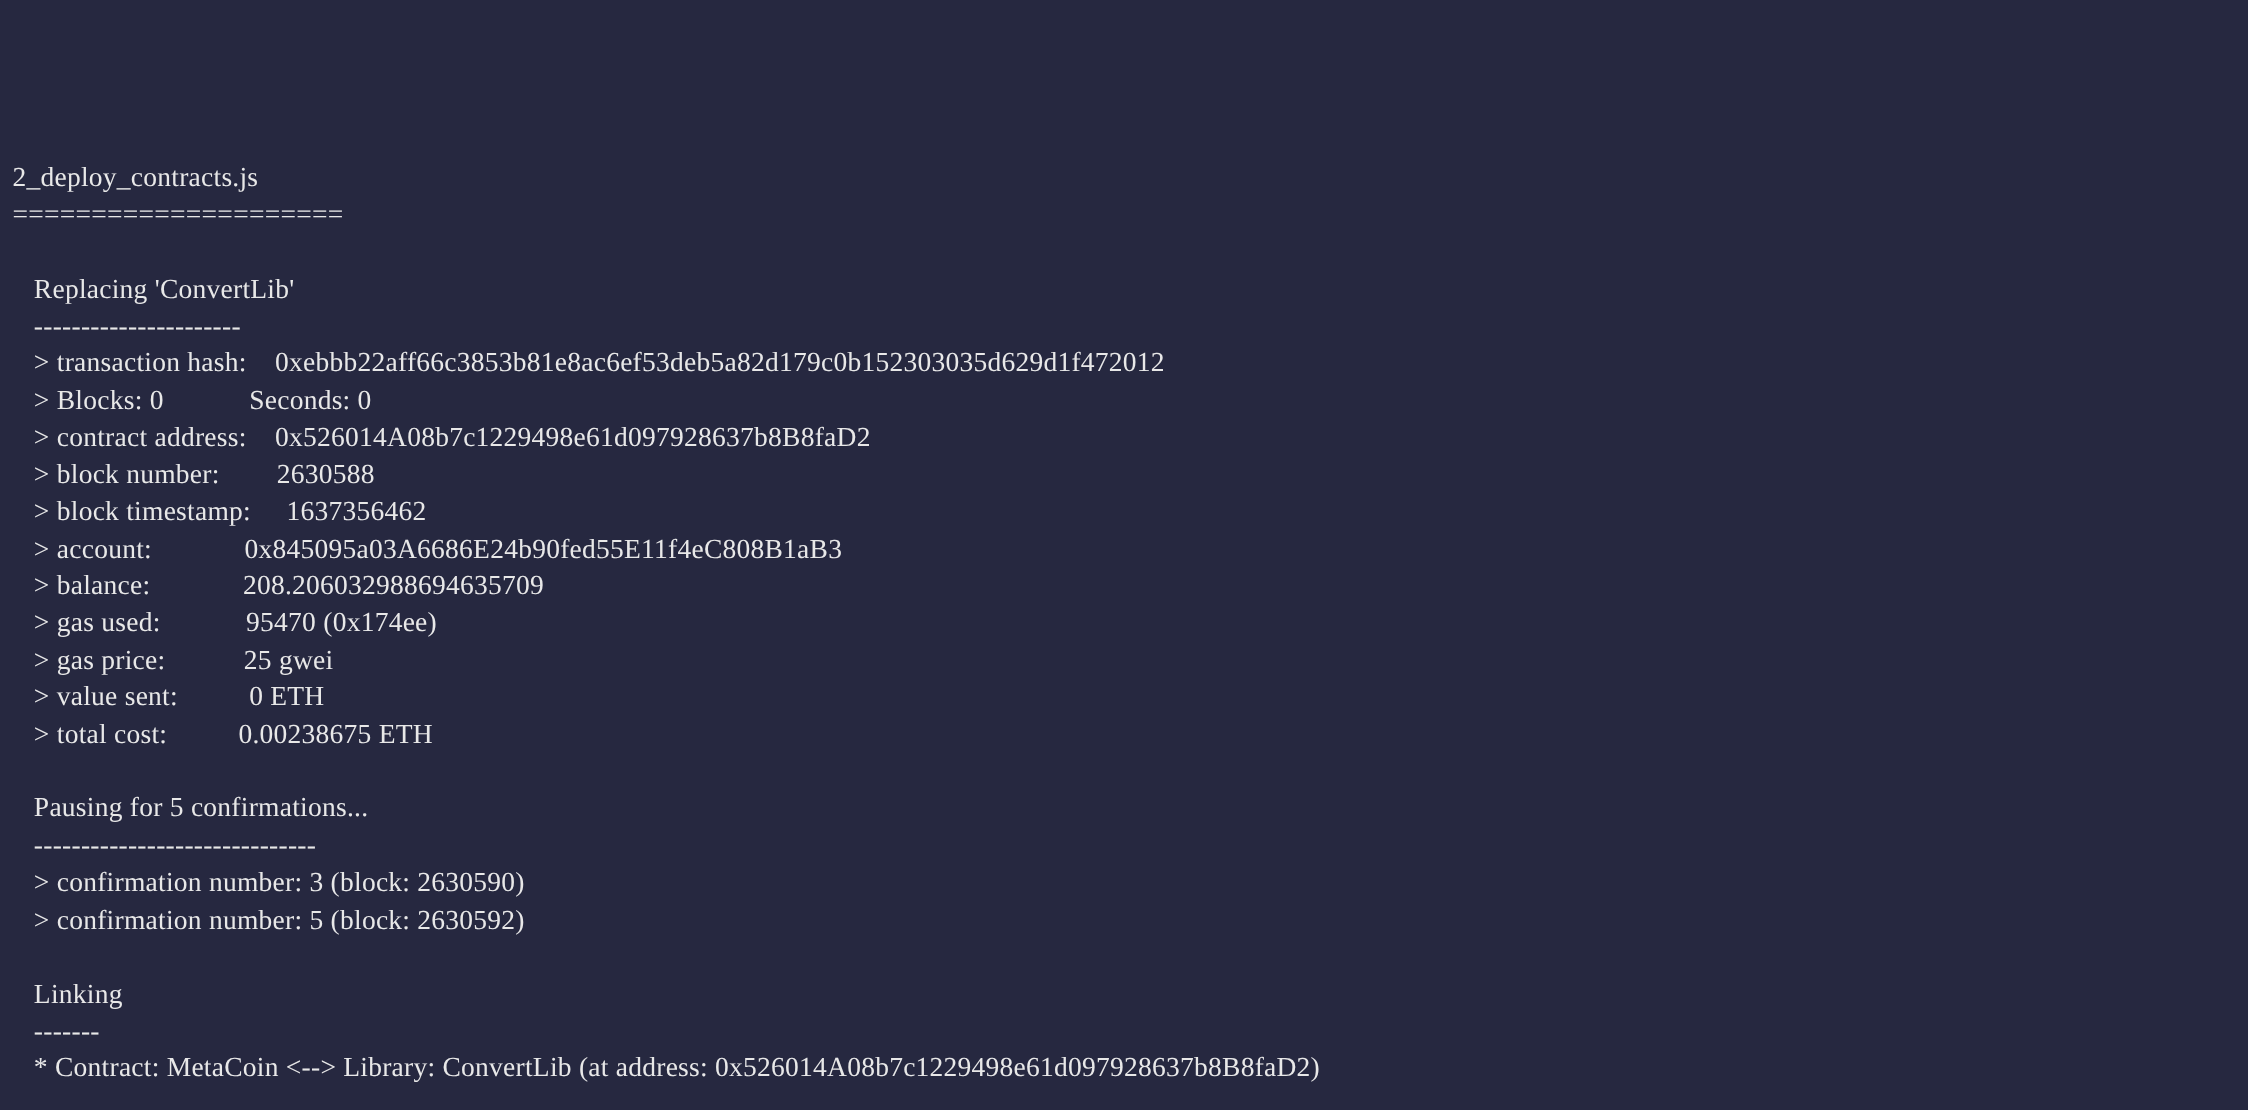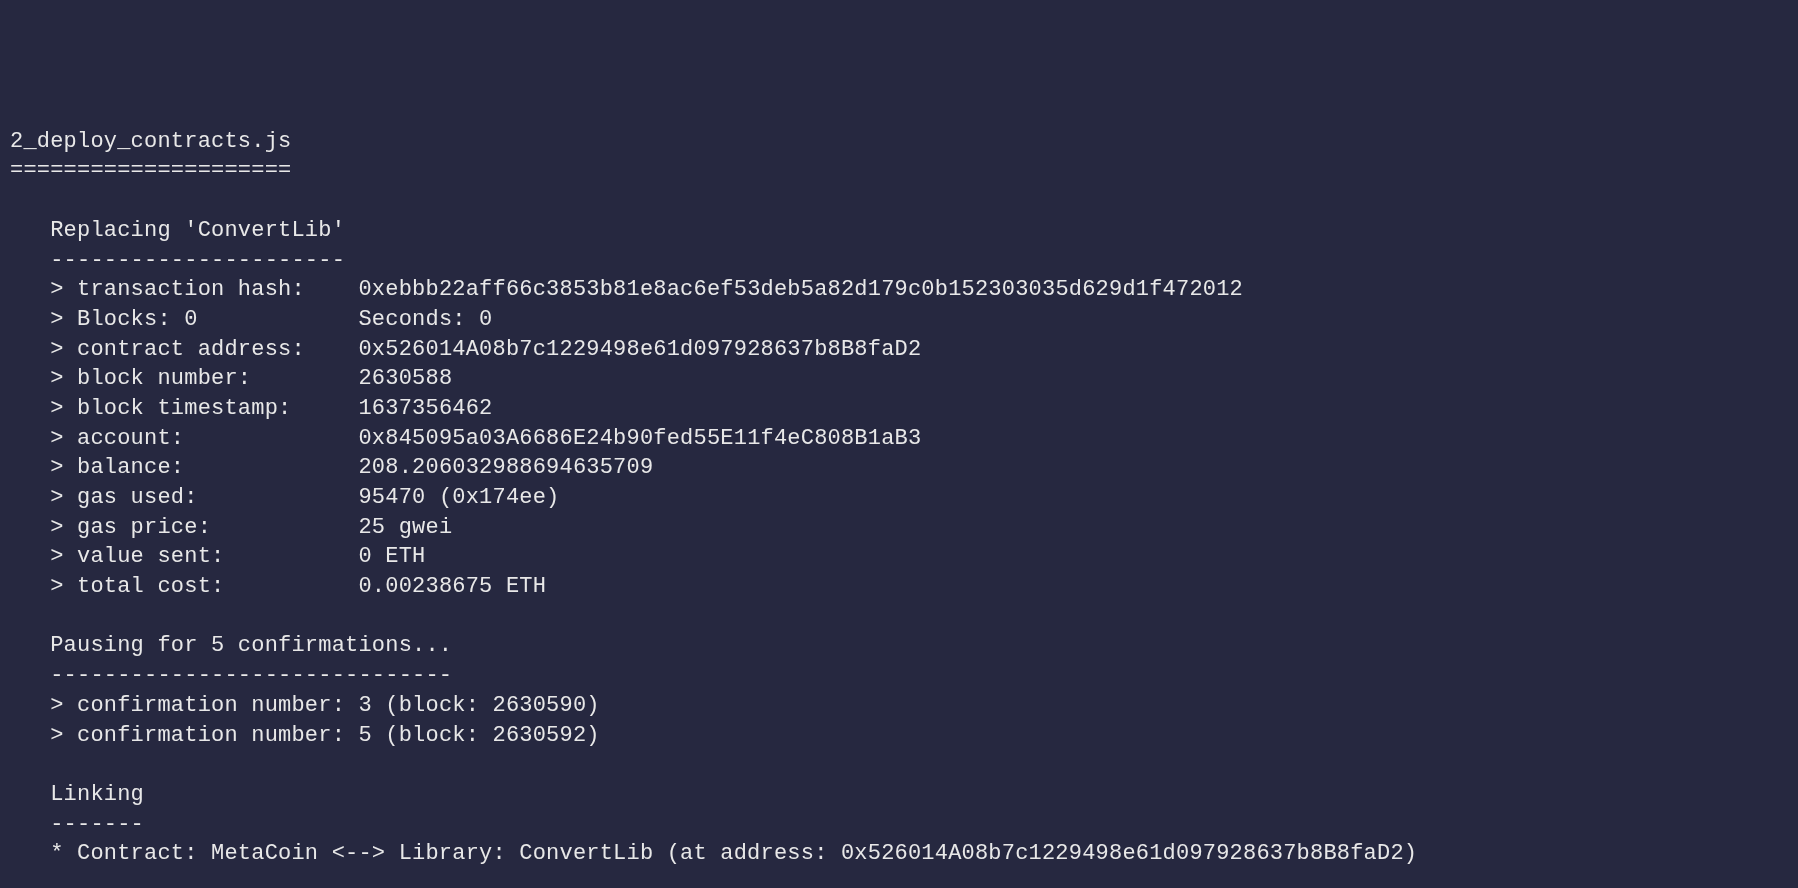--- a/index.html
+++ b/index.html
@@ -11,21 +11,21 @@
       background-color: #262840;
       color: #e8e8e8;
       font-family: 'Menlo', 'Monaco', 'Consolas', 'Courier New', monospace;
       font-size: 22px;
       line-height: 1.35;
       padding: 8px 10px;
       white-space: pre;
       letter-spacing: 0.2px;
     }
     .terminal-output {
-      font-family: Liberation Mono, monospace;
+      font-family: Liberation Serif, serif;
     }
   </style>
 </head>
 <body>
 
 
 
 <div class="terminal-output"><span>2_deploy_contracts.js</span>
 <span>=====================</span>
 

